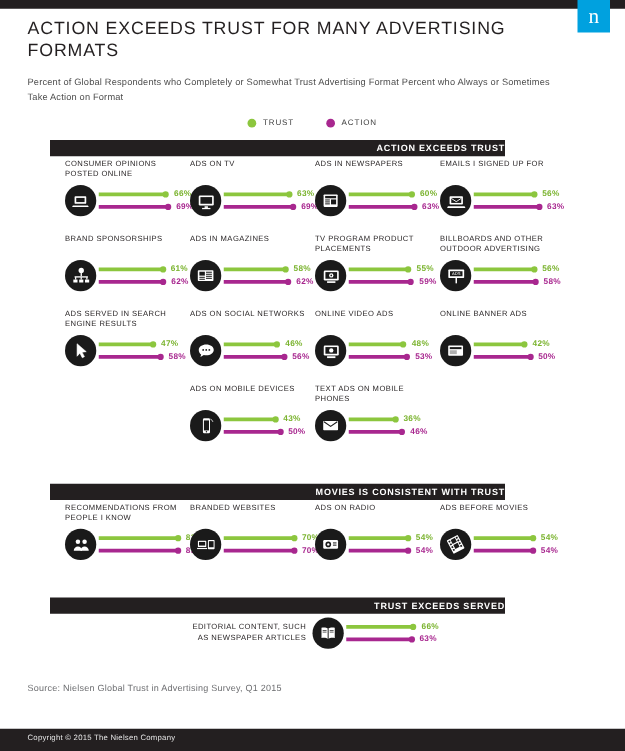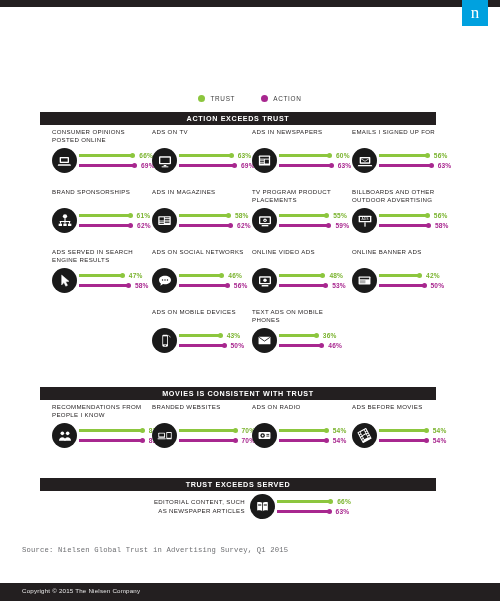--- a/index.html
+++ b/index.html
@@ -35,24 +35,24 @@
   
   .legend{
     position:absolute;top:95px;left:0;width:500px;
     display:flex;justify-content:center;gap:26px;align-items:center;
   }
   .legend-item{display:flex;align-items:center;gap:5px;}
   .legend-dot{width:7px;height:7px;border-radius:50%;display:block;}
   .legend-label{font-size:6.4px;letter-spacing:.7px;color:#3c3c3c;}
   
   .band{
-    position:absolute;left:40px;width:396px;height:13px;
+    position:absolute;left:40px;width:364px;height:13px;
     background:#231f20;color:#ffffff;
     font-size:7.2px;font-weight:bold;letter-spacing:.65px;
-    text-align:center;line-height:13px;
+    text-align:right;line-height:13px;
   }
   
   .grid{position:absolute;left:0;width:500px;}
   .row{display:flex;}
   .cell{width:100px;margin:0 0 0 0;}
   .cell.empty{visibility:hidden;}
   .cell-label{
     font-size:6.1px;line-height:8.2px;letter-spacing:.35px;
     color:#231f20;height:17px;font-weight:500;
     text-transform:uppercase;
@@ -86,38 +86,40 @@
   
   .single-wrap{display:flex;justify-content:center;}
   .single-label{
     font-size:6.1px;line-height:8.2px;letter-spacing:.35px;text-align:right;
     width:92px;margin-right:5px;align-self:center;font-weight:500;
     text-transform:uppercase;
   }
   
   .source{
     position:absolute;left:22px;top:546px;
-    font-size:7.2px;color:#6d6e71;letter-spacing:.2px;font-family:Liberation Mono, monospace;
+    font-size:7.2px;color:#6d6e71;letter-spacing:.2px;
   }
   .footer{
     position:absolute;left:0;bottom:0;width:500px;height:18px;
     background:#231f20;
   }
   .footer span{
     position:absolute;left:22px;top:4px;
     font-size:6.2px;color:#e6e6e6;letter-spacing:.2px;
   }
 </style>
 </head>
 <body>
 
 <div class="topbar"></div>
 <div class="logo">n</div>
 
 <div class="header">
+  <div class="title">ACTION EXCEEDS TRUST FOR MANY ADVERTISING FORMATS</div>
+  <div class="subtitle">Percent of Global Respondents who Completely or Somewhat Trust Advertising Format Percent who Always or Sometimes Take Action on Format</div>
 </div>
 
 <div class="legend" id="legend">
     <div class="legend-item">
       <span class="legend-dot" style="background: rgb(140, 198, 62);"></span>
       <span class="legend-label">TRUST</span>
     </div>
     <div class="legend-item">
       <span class="legend-dot" style="background: rgb(168, 39, 143);"></span>
       <span class="legend-label">ACTION</span>

